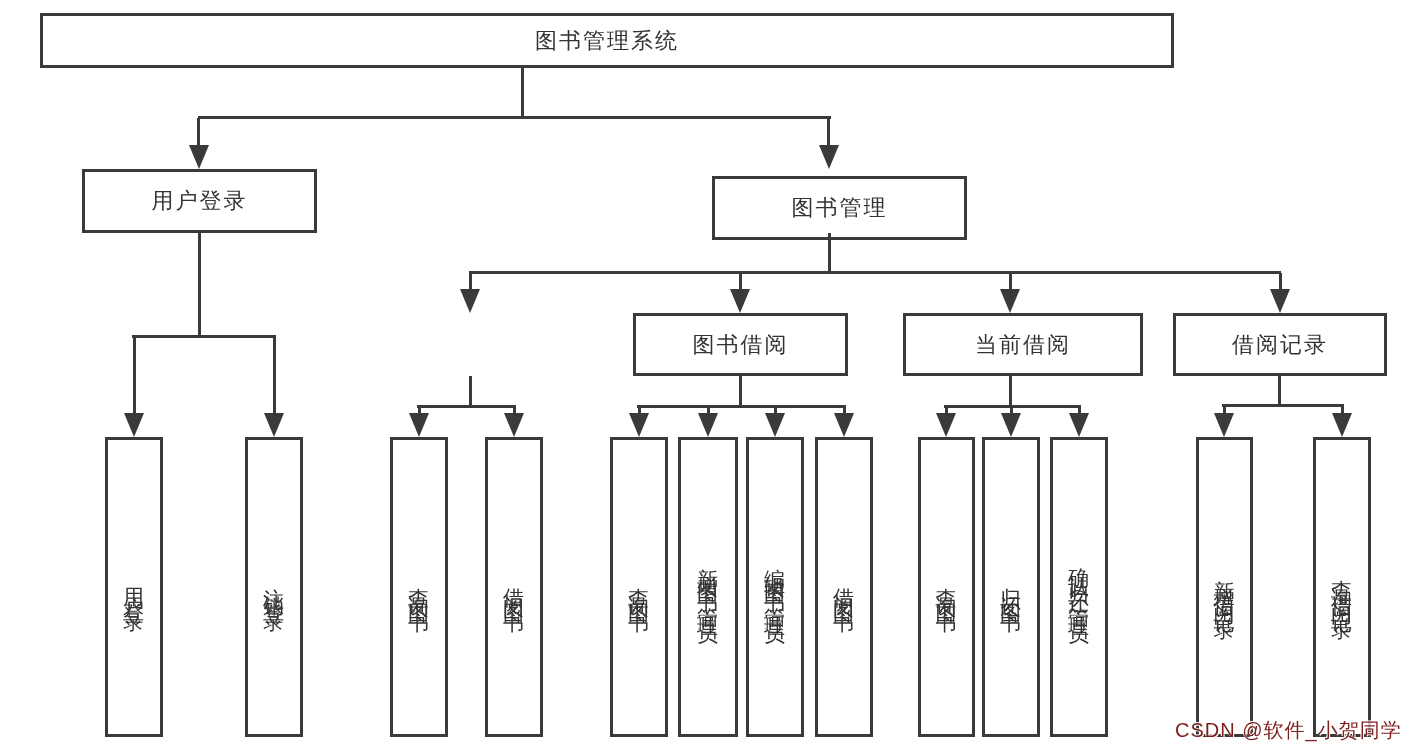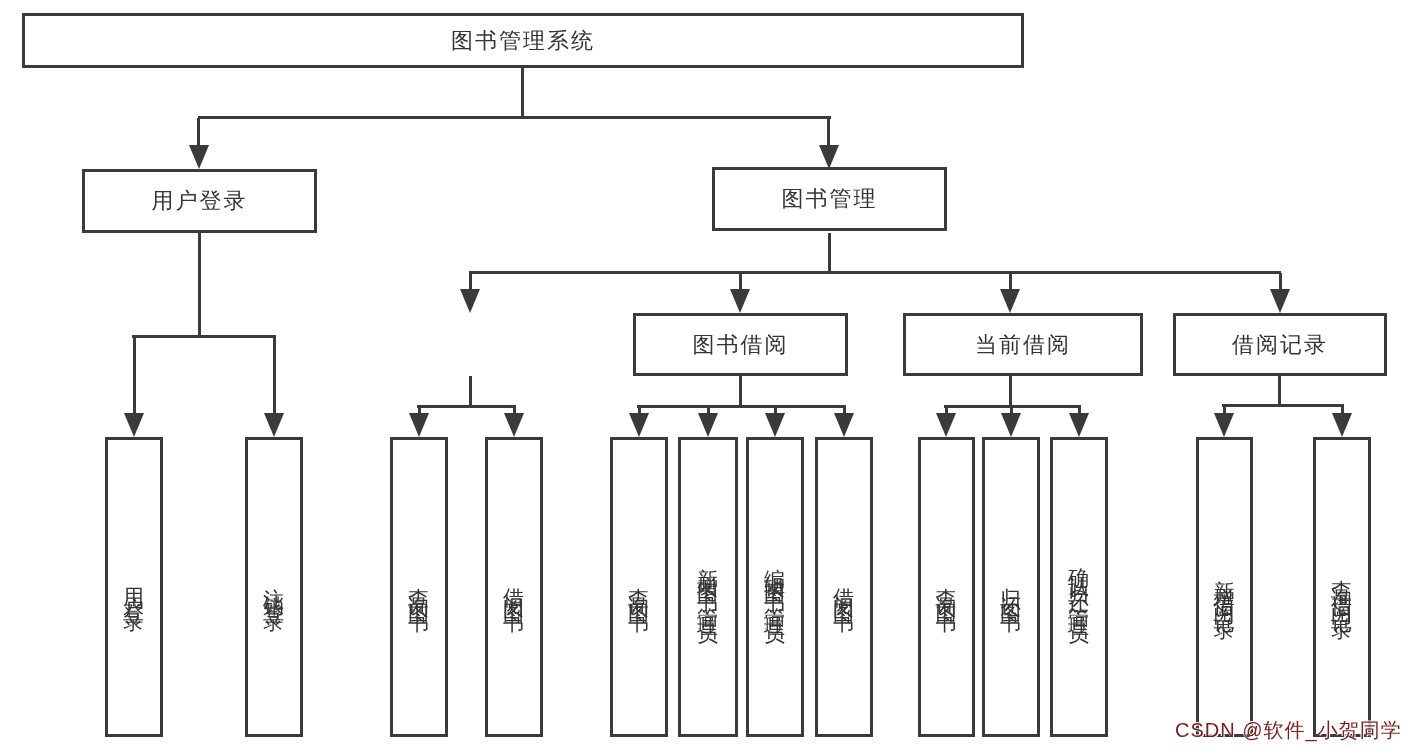--- a/index.html
+++ b/index.html
@@ -31,28 +31,28 @@
     position:absolute; left:1175px; top:717px; font-size:20px;
     color:#7f1d1d; letter-spacing:1px; white-space:nowrap; z-index:5;
     text-shadow:1px 1px 0 #ffffff, -1px -1px 0 #ffffff;
   }
 </style>
 </head>
 <body>
 
 <div class="canvas">
 
-  <div class="box" style="left:22px;top:13px;width:1002px;height:55px">
+  <div class="box" style="left:40px;top:13px;width:1134px;height:55px">
     <span class="hlabel">图书管理系统</span>
   </div>
 
   <div class="box" style="left:82px;top:169px;width:235px;height:64px">
     <span class="hlabel">用户登录</span>
   </div>
-  <div class="box" style="left:712px;top:167px;width:235px;height:64px">
+  <div class="box" style="left:712px;top:176px;width:255px;height:64px">
     <span class="hlabel">图书管理</span>
   </div>
 
   <div class="box" style="left:633px;top:313px;width:215px;height:63px">
     <span class="hlabel">图书借阅</span>
   </div>
   <div class="box" style="left:903px;top:313px;width:240px;height:63px">
     <span class="hlabel">当前借阅</span>
   </div>
   <div class="box" style="left:1173px;top:313px;width:214px;height:63px">

